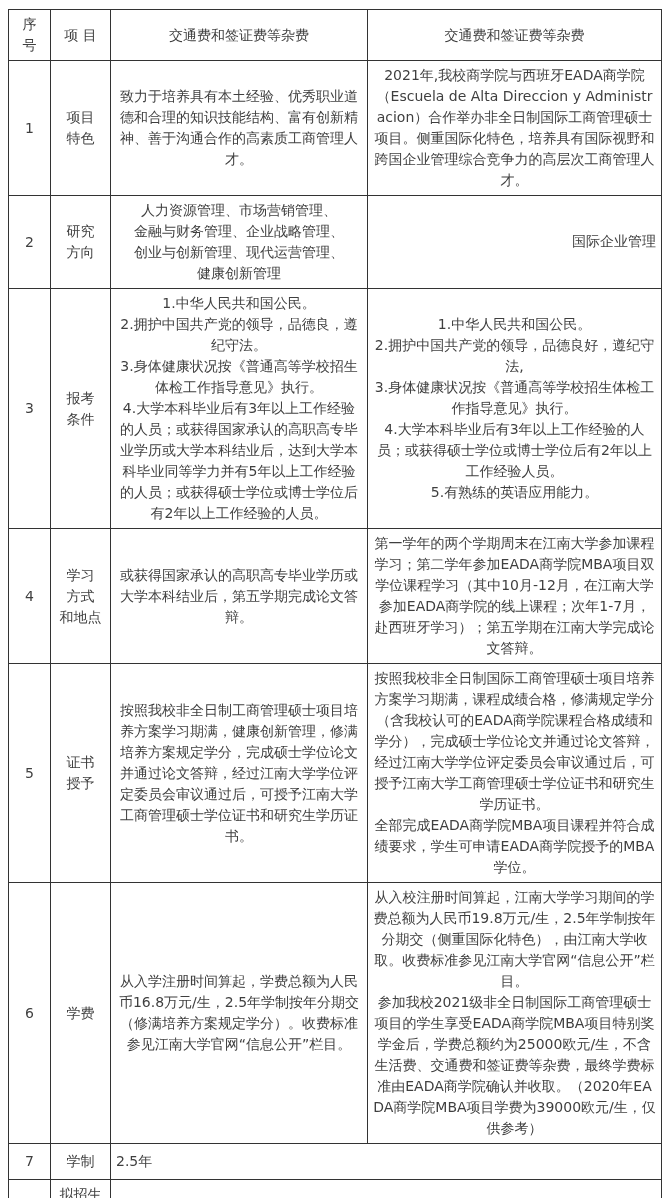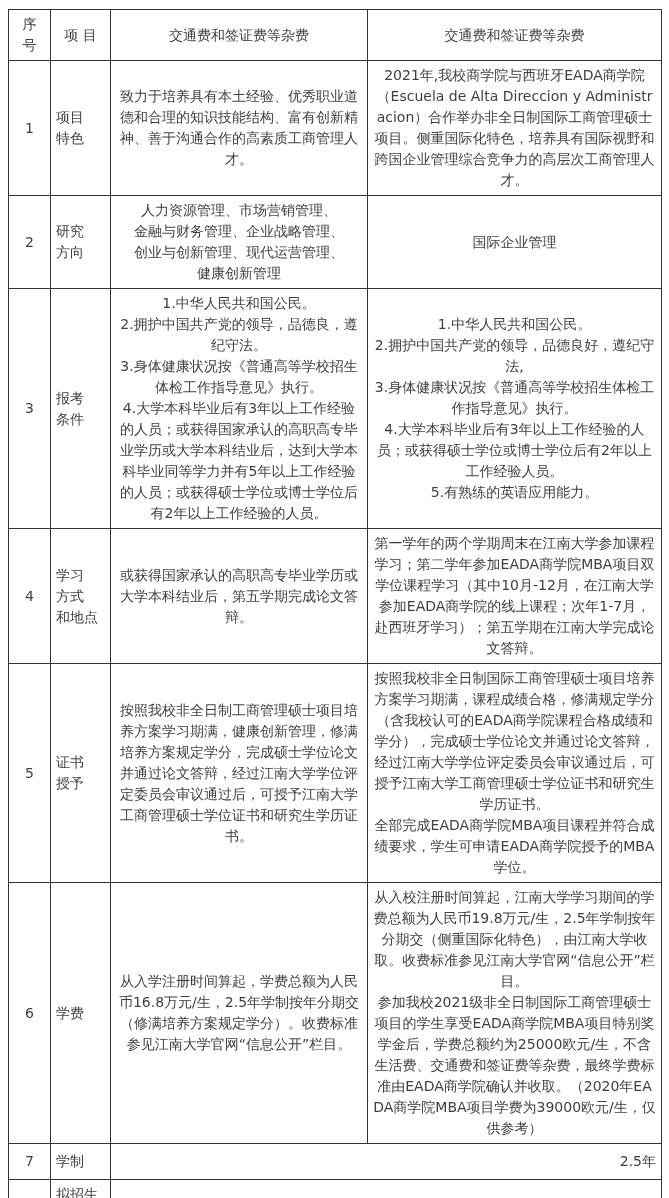--- a/index.html
+++ b/index.html
@@ -26,24 +26,24 @@
     line-height: 21px;
     font-weight: normal;
     vertical-align: middle;
     padding: 4px 5px;
     box-sizing: border-box;
     word-break: break-all;
   }
   thead tr { height: 36px; }
   thead th { text-align: center; line-height: 18px; padding: 2px; }
   td.no   { text-align: center; padding: 2px; }
-  td.item { text-align: left; white-space: pre-line; padding: 2px; }
+  td.item { text-align: center; white-space: pre-line; padding: 2px; }
   td.content { text-align: center; white-space: pre-line; }
-  td.content.centered { text-align: center; }
-  td.merged { text-align: right; padding-right: 120px; white-space: pre-line; }
+  td.content.centered { text-align: right; font-family: Liberation Mono, monospace; }
+  td.merged { text-align: left; padding-right: 120px; white-space: pre-line; }
   tr.r1 { height: 131px; }
   tr.r2 { height: 86px;  }
   tr.r3 { height: 231px; }
   tr.r4 { height: 130px; }
   tr.r5 { height: 216px; }
   tr.r6 { height: 254px; }
   tr.r7 { height: 36px;  }
   tr.r8 { height: 48px;  }
 </style>
 </head>

